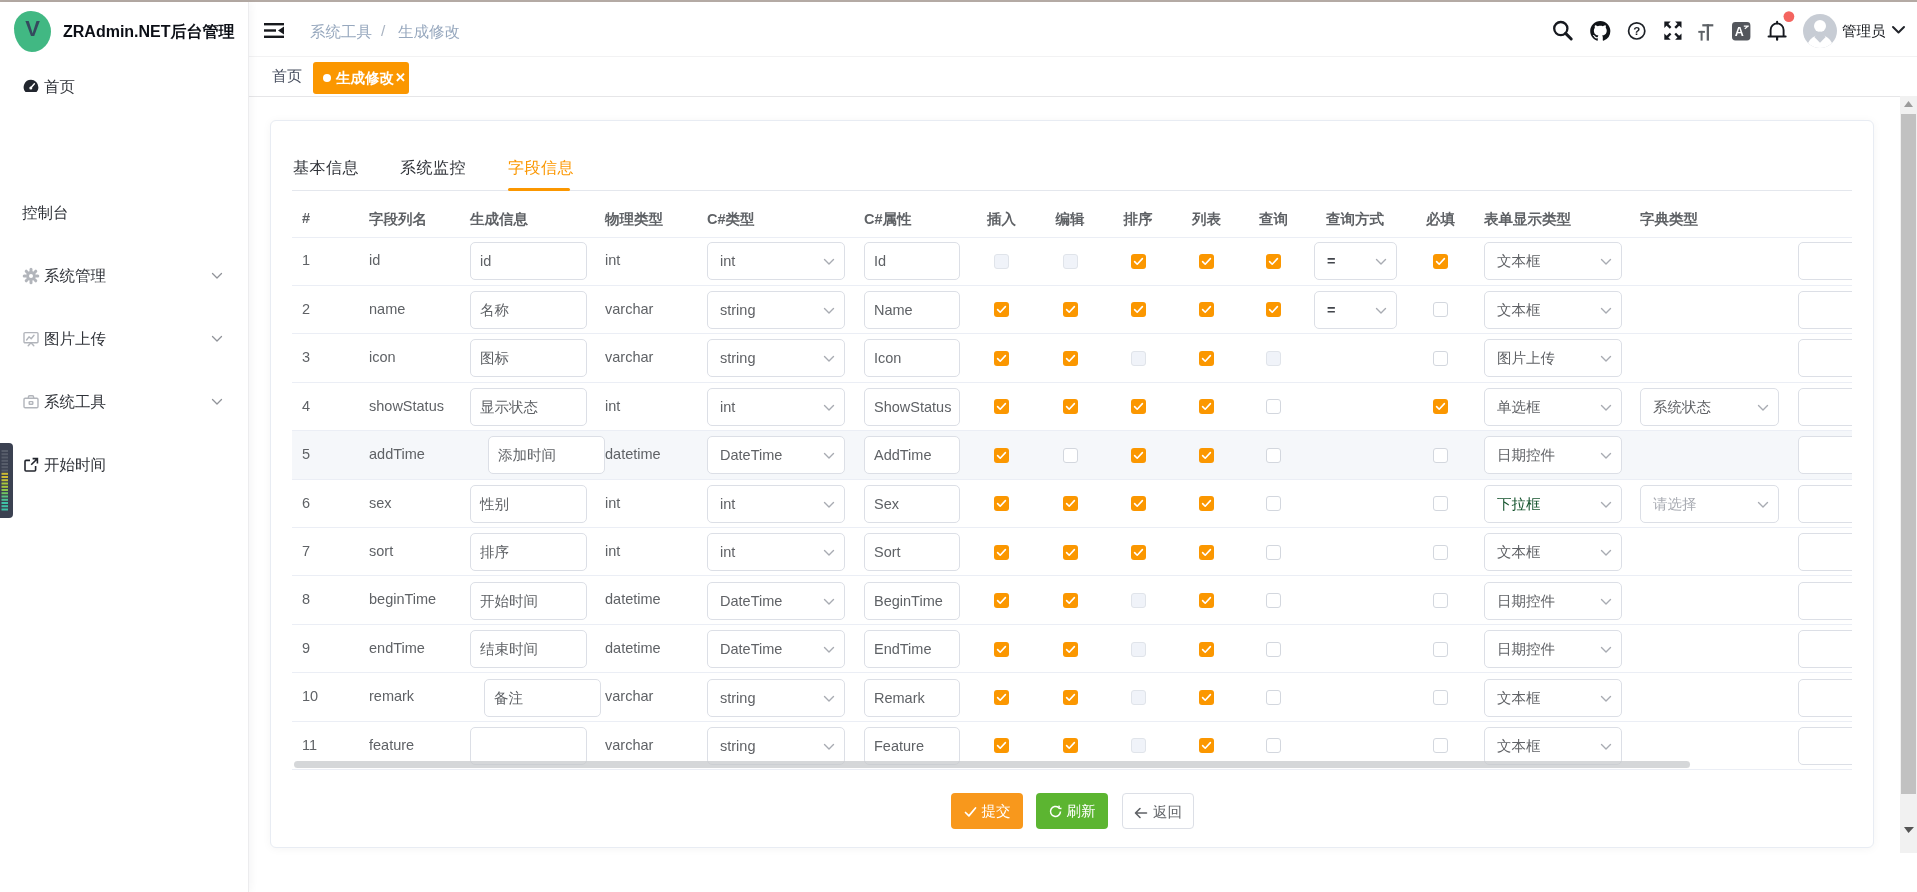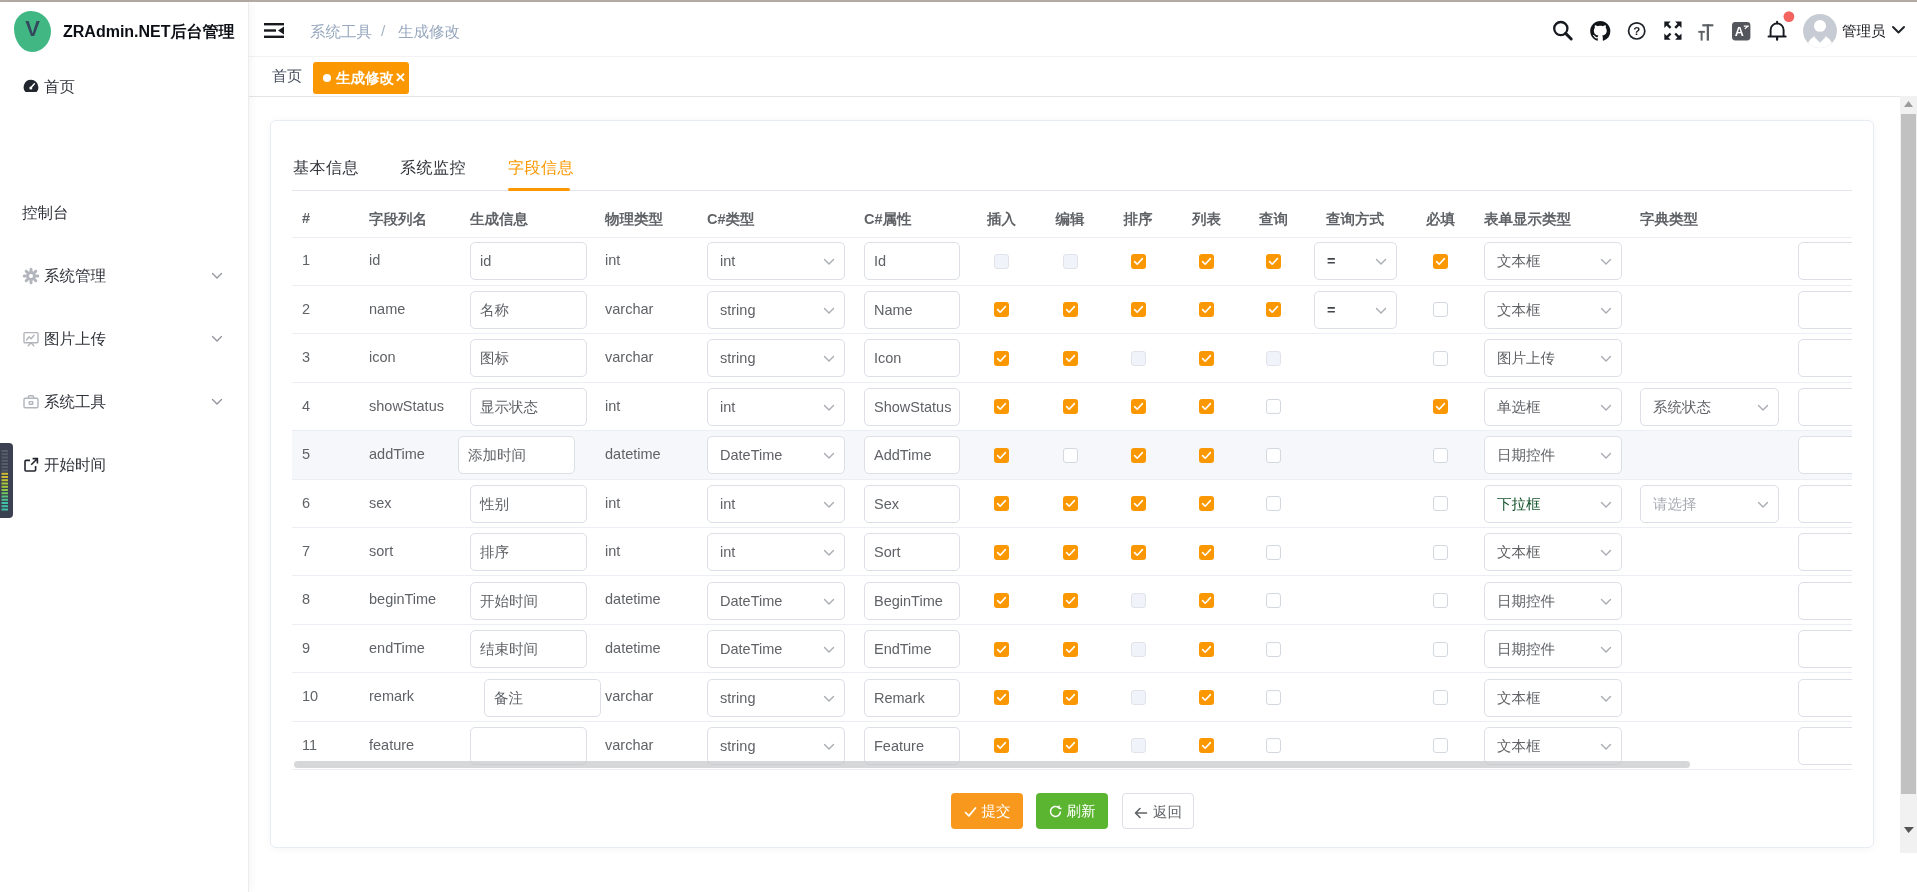--- a/index.html
+++ b/index.html
@@ -283,21 +283,21 @@
             <path d="M1.5 1.5l4.5 4.5 4.5-4.5" stroke="#a8abb2" stroke-width="1.4" fill="none" stroke-linecap="round" stroke-linejoin="round"></path>
           </svg></div>
         <div class="sel" style="left:1348.0px;top:5.2px;width:139px"><span style="color:#606266">系统状态</span><svg class="ar" width="12" height="8" viewBox="0 0 12 8">
             <path d="M1.5 1.5l4.5 4.5 4.5-4.5" stroke="#a8abb2" stroke-width="1.4" fill="none" stroke-linecap="round" stroke-linejoin="round"></path>
           </svg></div>
         <div class="inp" style="left:1506.0px;top:5.2px;width:117px"></div>
       </div>
 <div class="trow hl" style="top:311.10px;height:48.45px">
         <span class="tcell" style="left:10px">5</span>
         <span class="tcell" style="left:77px">addTime</span>
-        <div class="inp" style="left:166px;top:5.2px;width:117px">添加时间</div>
+        <div class="inp" style="left:196px;top:5.2px;width:117px">添加时间</div>
         <span class="tcell" style="left:313px">datetime</span>
         <div class="sel" style="left:415.0px;top:5.2px;width:138px"><span style="color:#606266">DateTime</span><svg class="ar" width="12" height="8" viewBox="0 0 12 8">
             <path d="M1.5 1.5l4.5 4.5 4.5-4.5" stroke="#a8abb2" stroke-width="1.4" fill="none" stroke-linecap="round" stroke-linejoin="round"></path>
           </svg></div>
         <div class="inp" style="left:572.0px;top:5.2px;width:96px">AddTime</div>
         <div class="cb on" style="left:702.0px;top:16.7px"><svg width="15" height="15" viewBox="0 0 15 15">
             <path d="M3.6 7.6l2.6 2.6 5.2-5.6" stroke="#fff" stroke-width="1.6" fill="none" stroke-linecap="round" stroke-linejoin="round"></path>
           </svg></div>
         <div class="cb off" style="left:770.5px;top:16.7px"></div>
         <div class="cb on" style="left:838.5px;top:16.7px"><svg width="15" height="15" viewBox="0 0 15 15">

